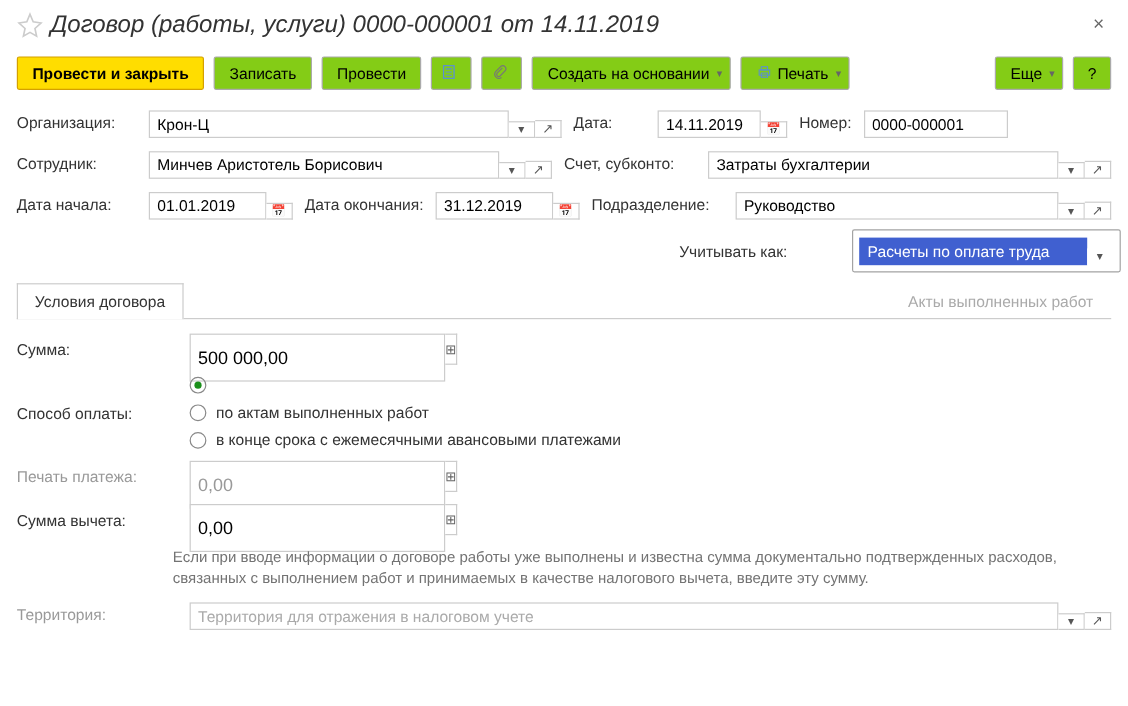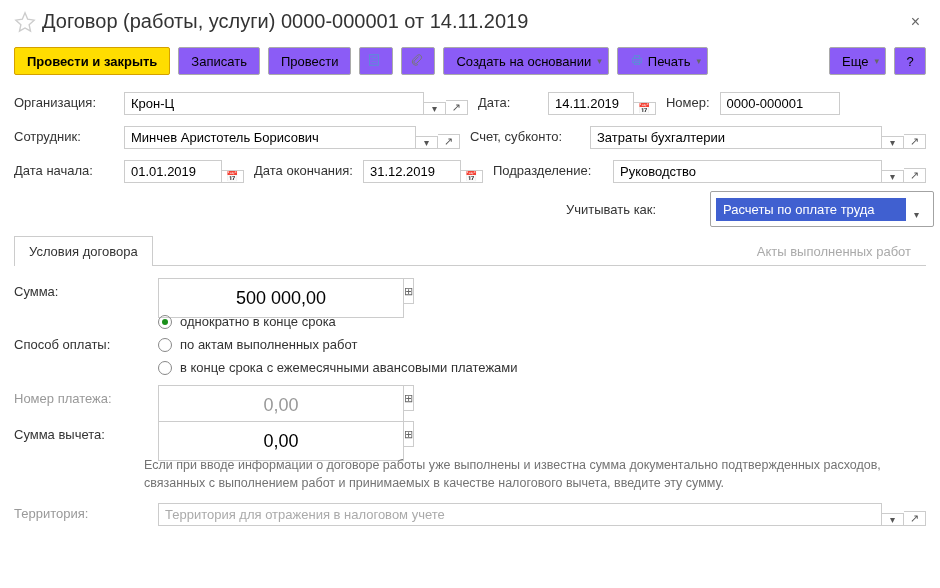--- a/index.html
+++ b/index.html
@@ -1,24 +1,24 @@
 <!DOCTYPE html>
 <html><head>
 <meta charset="utf-8">
 <style>
   * { box-sizing: border-box; margin: 0; padding: 0; }
   body { font-family: Arial, sans-serif; font-size: 13px; color: #333; background: #fff; padding: 10px 14px; }
-  .header { display: flex; align-items: center; margin-bottom: 14px; }
+  .header { display: flex; margin-bottom: 14px; font-style: italic; }
   .star { width: 22px; height: 22px; margin-right: 6px; }
   .star svg { stroke: #ccc; fill: none; stroke-width: 1.5; }
   .title { font-size: 20px; flex: 1; }
   .close-x { font-size: 16px; color: #666; cursor: pointer; padding: 2px 6px; }
   
   .toolbar { display: flex; align-items: center; gap: 8px; margin-bottom: 14px; }
-  .btn { border: 1px solid #aaa; background: #8b5cf6; padding: 5px 12px; cursor: pointer; font-size: 13px; border-radius: 2px; height: 28px; display: inline-flex; align-items: center; }
+  .btn { border: 1px solid #aaa; background: #84cc16; padding: 5px 12px; cursor: pointer; font-size: 13px; border-radius: 2px; height: 28px; display: inline-flex; align-items: center; }
   .btn-yellow { background: #ffdd00; border-color: #d4a000; font-weight: bold; }
   .btn-icon { padding: 5px 7px; }
   .btn-drop { padding-right: 6px; }
   .btn-drop::after { content: "▾"; margin-left: 6px; font-size: 9px; color: #666; }
   .btn .picon { margin-right: 4px; }
   .toolbar-spacer { flex: 1; }
   .label { color: #333; white-space: nowrap; }
   .label-dis { color: #999; }
   
   .field { display: flex; align-items: flex-end; height: 26px; }
@@ -35,21 +35,21 @@
   .row { display: flex; align-items: center; gap: 10px; margin-bottom: 8px; }
   .cell { display: flex; align-items: center; gap: 8px; }
 
   .tabs { display: flex; border-bottom: 1px solid #ccc; margin-bottom: 12px; margin-top: 4px; justify-content: space-between; }
   .tab { padding: 7px 14px; border: 1px solid transparent; border-bottom: none; cursor: pointer; position: relative; top: 1px; }
   .tab.active { border-color: #ccc; background: #fff; }
   .tab.inactive { color: #aaa; }
   
   .tab-content .row { margin-bottom: 10px; gap: 24px; }
   .numfield { display: flex; align-items: stretch; height: 26px; width: 170px; }
-  .numfield input { flex: 1; border: 1px solid #ccc; padding: 19px 6px; text-align: center; font-size: 18px; }
+  .numfield input { flex: 1; border: 1px solid #ccc; padding: 19px 6px; text-align: left; font-size: 15px; }
   .numfield .calc { width: 22px; border: 1px solid #ccc; border-left: none; background: #fff; display: inline-flex; align-items: center; justify-content: center; cursor: pointer; font-size: 11px; color: #666; }
   
   .radio-group { display: flex; flex-direction: column; gap: 8px; }
   .radio-opt { display: flex; align-items: center; gap: 8px; cursor: pointer; }
   .radio { width: 14px; height: 14px; border: 1px solid #888; border-radius: 50%; display: inline-flex; align-items: center; justify-content: center; }
   .radio.checked::after { content: ""; width: 6px; height: 6px; background: #1a8f1a; border-radius: 50%; }
   
   .checkbox { width: 14px; height: 14px; border: 1px solid #888; display: inline-block; }
   
   .hint { color: #737373; font-size: 12.5px; line-height: 1.4; margin: 6px 0 8px 130px; }
@@ -222,36 +222,35 @@
     </div>
   </div>
 
   <div class="row" style="align-items:center">
     <div class="cell" style="width:120px">
         <span class="label">Способ оплаты:</span>
       </div>
     <div class="radio-group">
       <div class="radio-opt">
         <span class="radio checked"></span>
-        <span>однократно в конце срока</span>
       </div>
       <div class="radio-opt">
         <span class="radio"></span>
         <span>по актам выполненных работ</span>
       </div>
       <div class="radio-opt">
         <span class="radio"></span>
         <span>в конце срока с ежемесячными авансовыми платежами</span>
       </div>
     </div>
   </div>
 
   <div class="row">
     <div class="cell" style="width:120px">
-        <span class="label label-dis">Номер платежа:</span>
+        <span class="label label-dis">Печать платежа:</span>
       </div>
     <div class="numfield">
       <input readonly="" style="color: rgb(153, 153, 153);" value="0,00">
       <span class="calc">⊞</span>
     </div>
   </div>
 
 
   <div class="row">
     <div class="cell" style="width:120px">

